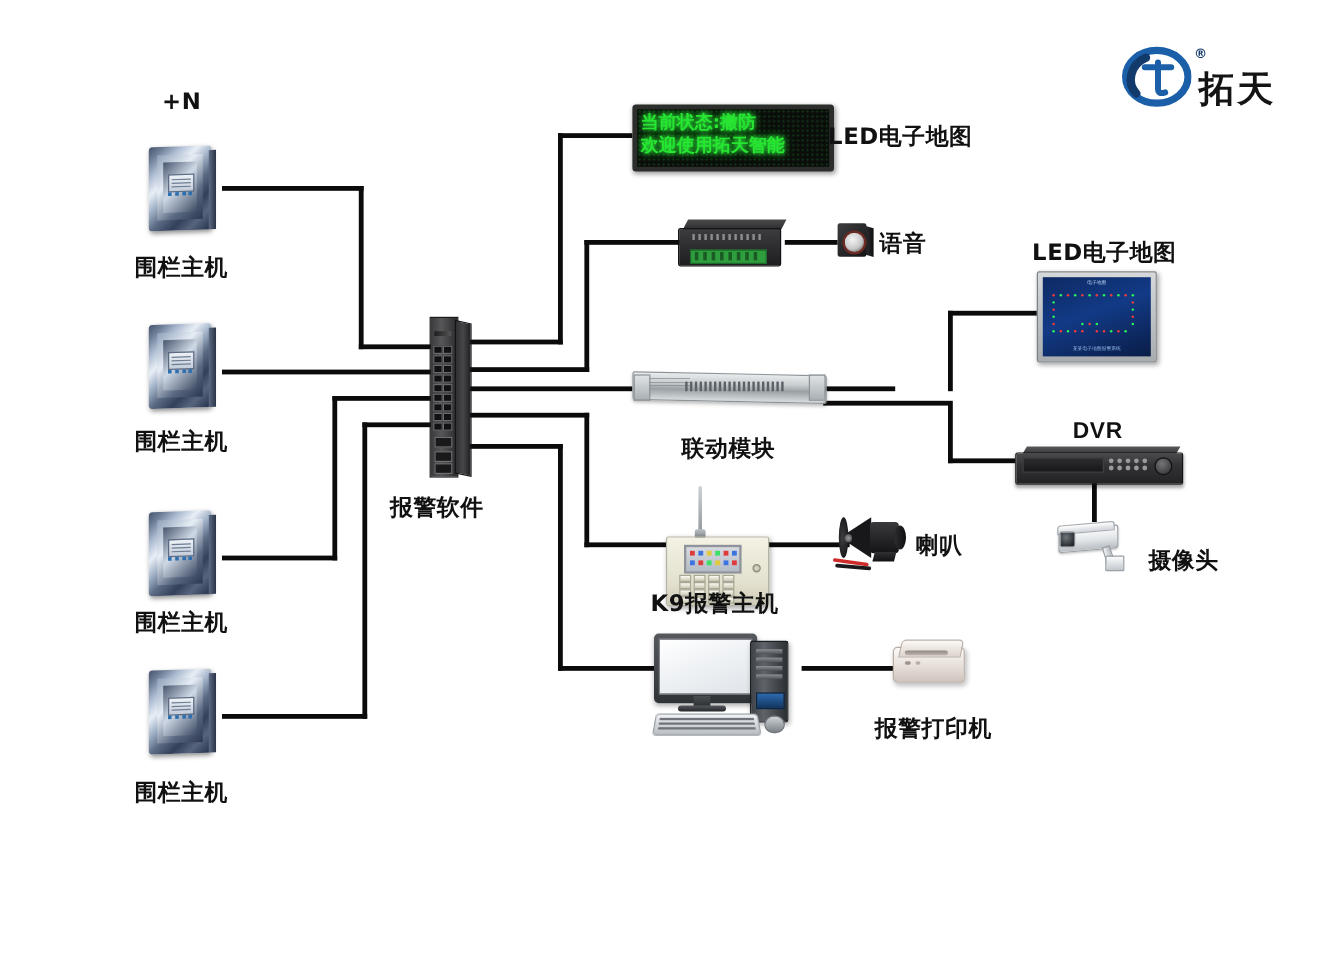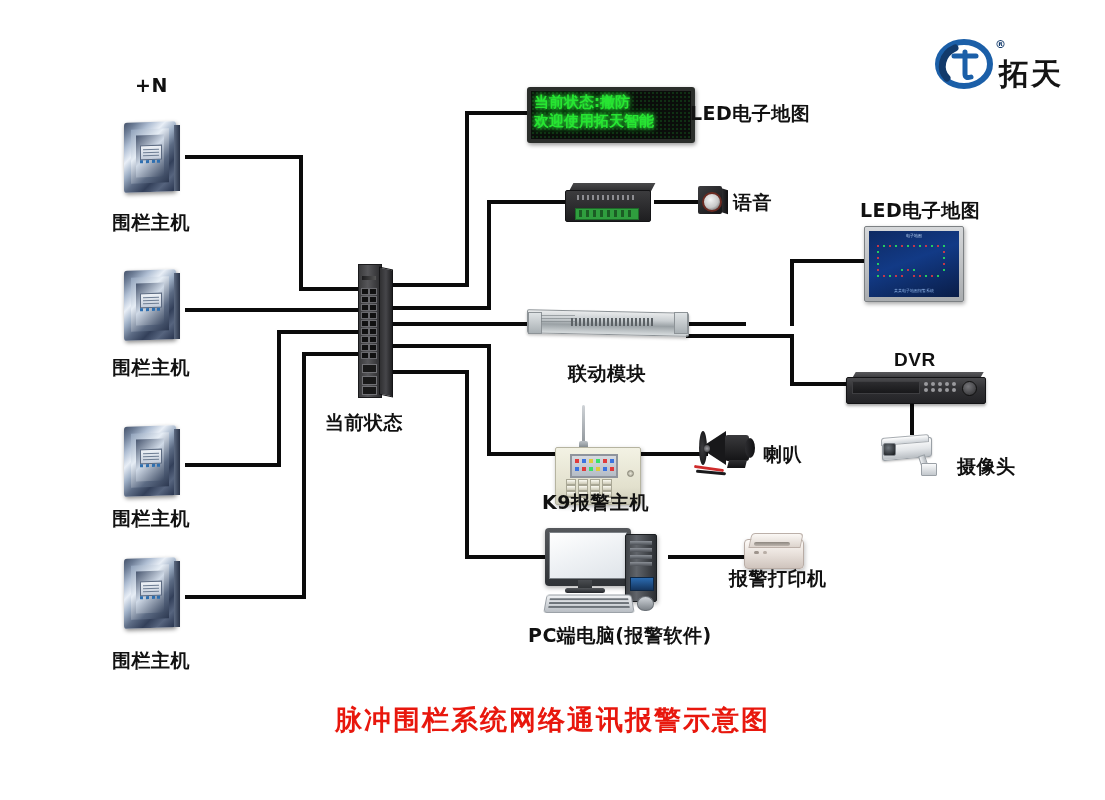--- a/index.html
+++ b/index.html
@@ -393,21 +393,21 @@
         <s style="left:8px;top:48px"></s>
       <s style="left:0;top:56px"></s>
         <s style="left:8px;top:56px"></s>
       <s style="left:0;top:64px"></s>
         <s style="left:8px;top:64px"></s>
     </div>
     <div class="sfp" style="top:100px;"></div>
     <div class="sfp" style="top:112px;"></div>
     <div class="sfp" style="top:122px;"></div>
   </div>
-  <div class="lbl lbl-cn" style="left:325px;top:410px;">当前状态</div>
+  <div class="lbl lbl-cn" style="left:325px;top:410px;">报警软件</div>
 
   <div class="ledscr" style="left:527px;top:87px;">
     <div class="dots"></div>
     <div class="txt"><span>当前状态:撤防</span><br>
       <span>欢迎使用拓天智能</span></div>
   </div>
   <div class="lbl lbl-cn" style="left:690px;top:101px;">LED电子地图</div>
 
   <div class="ledctl" style="left:565px;top:183px;">
     <div class="top"></div>
@@ -612,26 +612,24 @@
         <div class="bay" style="top:27px"></div>
       <div class="blue"></div>
     </div>
     <div class="kb">
         <i style="top:3px"></i>
         <i style="top:7px"></i>
         <i style="top:11px"></i>
       </div>
     <div class="mouse"></div>
   </div>
-  <div class="lbl lbl-cn" style="left:528px;top:623px;">PC端电脑(报警软件)</div>
 
   <div class="prn" style="left:744px;top:533px;">
     <div class="body"></div>
       <div class="lid"></div>
     <div class="slot"></div>
       <div class="btn"></div>
       <div class="led"></div>
   </div>
-  <div class="lbl lbl-cn" style="left:729px;top:566px;">报警打印机</div>
-
-  <div id="title" style="top:702px;">脉冲围栏系统网络通讯报警示意图</div>
+  <div class="lbl lbl-cn" style="left:729px;top:594px;">报警打印机</div>
+
 
 </div>
 
 </body></html>

